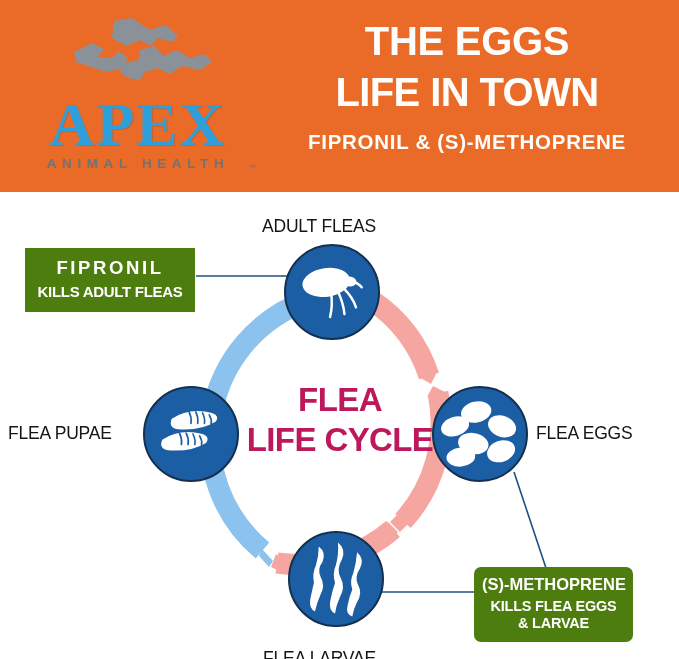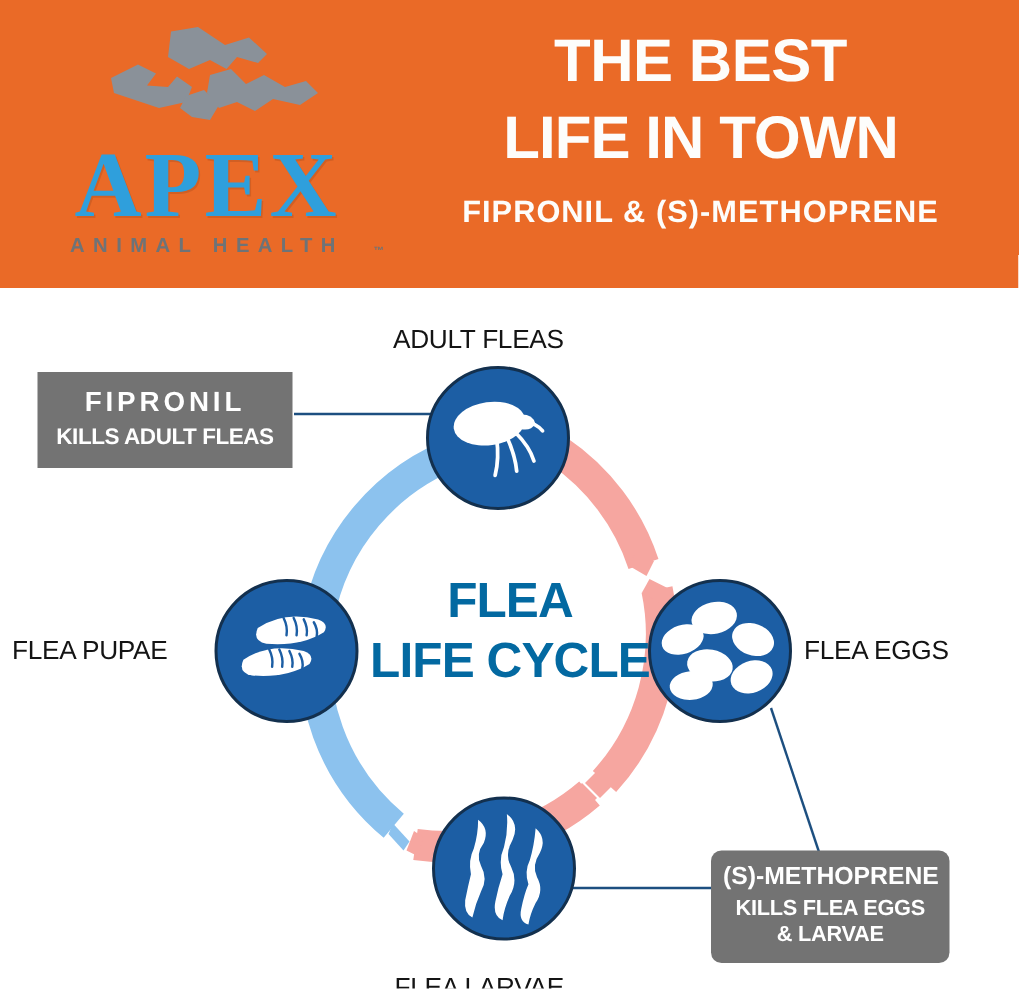--- a/index.html
+++ b/index.html
@@ -87,27 +87,27 @@
     font-weight:normal;
     color:#141414;
     letter-spacing:-0.2px;
     white-space:nowrap;
   }
 
   #center-title {
     position:absolute;
     left:232px; top:188px; width:216px;
     text-align:center;
-    font-size:33px; font-weight:bold; color:#0369a1;
+    font-size:33px; font-weight:bold; color:#be185d;
     line-height:40px; letter-spacing:-0.6px;
   }
 
   .callout {
     position:absolute;
-    background:#737373;
+    background:#4d7c0f;
     color:#ffffff;
     text-align:center;
     padding:9px 10px 11px;
   }
   .callout .c-title {
     font-size:18.5px; font-weight:bold; letter-spacing:2.6px;
     white-space:nowrap;
   }
   .callout .c-sub {
     font-size:15px; font-weight:bold; letter-spacing:-0.3px;
@@ -137,21 +137,21 @@
           <path d="M70 48 L82 44 L92 54 L86 64 L74 62 L66 56 Z"></path>
         </g>
       </svg>
     </div>
     <div id="logo-apex">APEX</div>
     <div id="logo-sub">ANIMAL HEALTH</div>
     <div id="logo-tm">™</div>
   </div>
 
   <div id="header-text">
-    <div class="hl1">THE BEST</div>
+    <div class="hl1">THE EGGS</div>
     <div class="hl2">LIFE IN TOWN</div>
     <div class="hl3">FIPRONIL &amp; (S)-METHOPRENE</div>
   </div>
 </div>
 
 <div id="diagram">
 
   <svg id="ring-svg" viewBox="0 0 679 467">
 
     <g>

